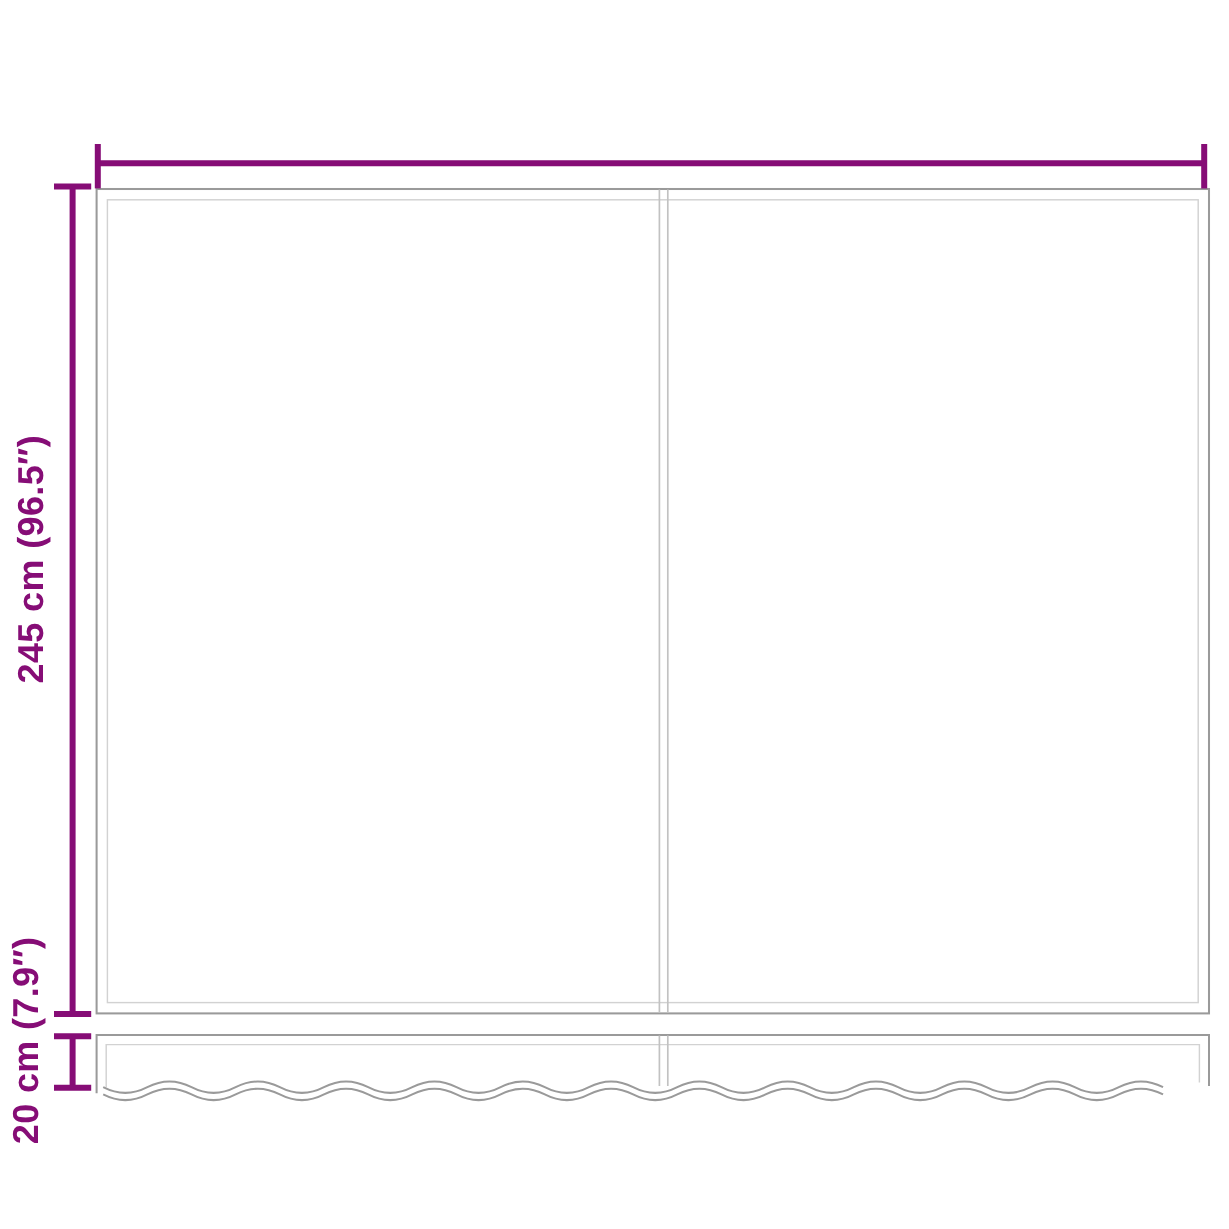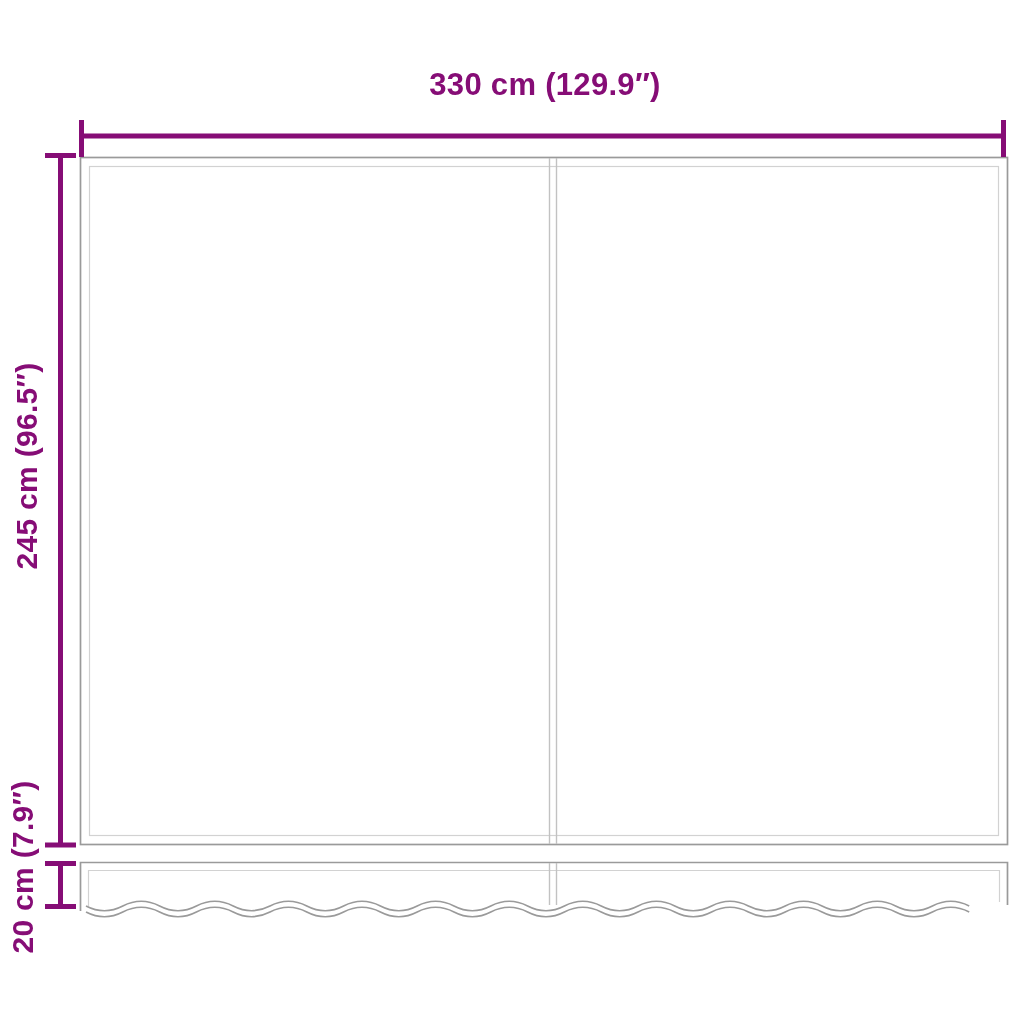--- a/index.html
+++ b/index.html
@@ -94,19 +94,18 @@
       <line class="dim-line" x1="45" y1="845" x2="76" y2="845"></line>
     </g>
 
     <g>
       <line class="dim-line" x1="60.5" y1="863.5" x2="60.5" y2="906.5"></line>
       <line class="dim-line" x1="45" y1="863.5" x2="76" y2="863.5"></line>
       <line class="dim-line" x1="45" y1="906.5" x2="76" y2="906.5"></line>
     </g>
   </svg>
 
-  <div class="dim-label horizontal">330 cm (129.9″)</div>
 
   <div class="dim-label rotated height-label">245 cm (96.5″)</div>
 
   <div class="dim-label rotated valance-label">20 cm (7.9″)</div>
 
 </div>
 
 </body></html>

